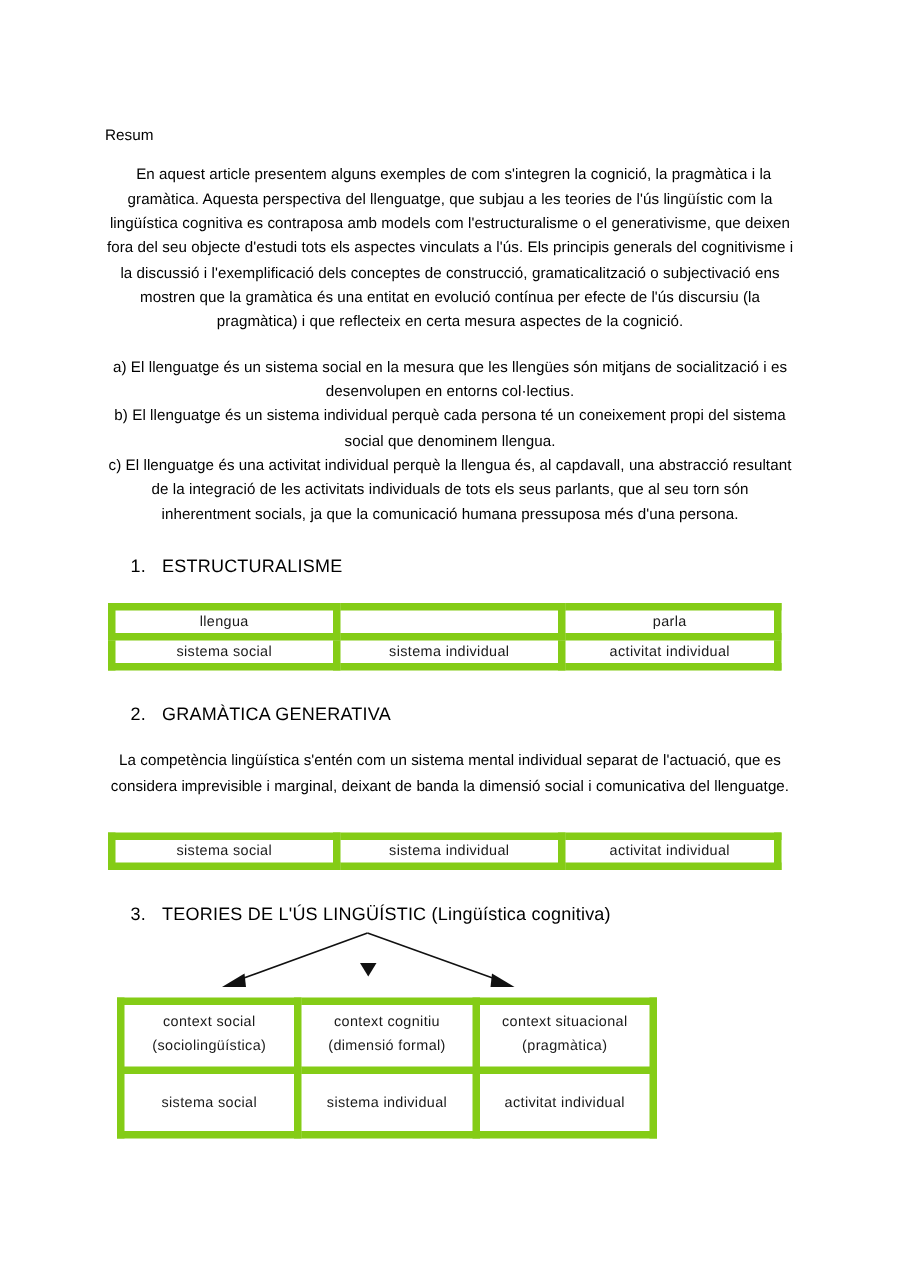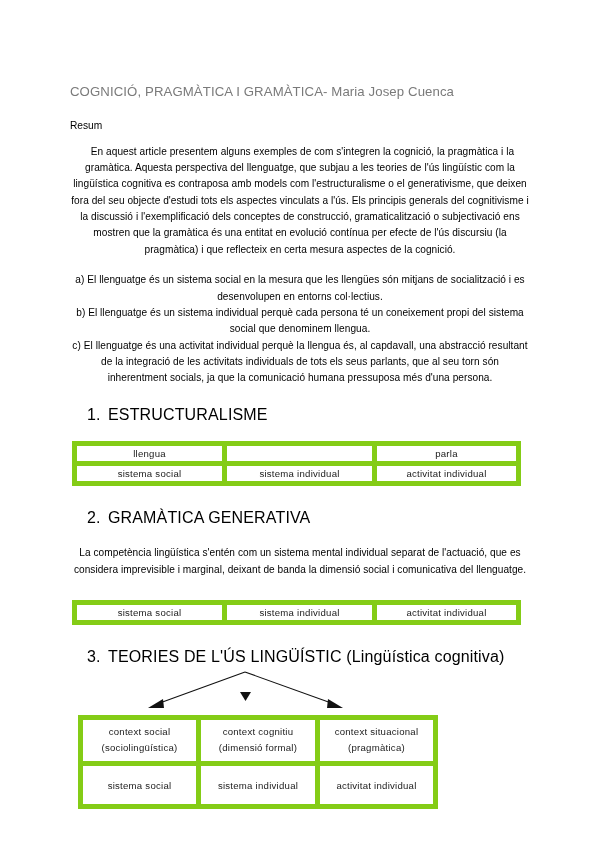--- a/index.html
+++ b/index.html
@@ -39,21 +39,21 @@
 
   
   .heading-bold {
     font-size: 10.2px;
     font-weight: normal;
     margin: 0 0 12px 0;
     line-height: 1.3;
   }
 
   .section-heading {
-    font-size: 16px;
+    font-size: 12px;
     font-weight: normal;
     margin: 0;
     padding-left: 17px;
     line-height: 1.3;
     letter-spacing: 0.15px;
   }
   .section-heading .num {
     display: inline-block;
     width: 21px;
   }
@@ -111,21 +111,20 @@
     height: 47px;
     margin-left: 8px;
   }
   .diagram svg { display: block; }
 </style>
 </head>
 <body>
 
 <div class="page">
 
-  <h1 class="doc-title">COGNICIÓ, PRAGMÀTICA I GRAMÀTICA- Maria Josep Cuenca</h1>
 
   <div class="heading-bold">Resum</div>
 
   <p class="para indent-first gap-14"> En aquest article presentem alguns exemples de com s'integren la cognició, la pragmàtica i la gramàtica. Aquesta perspectiva del llenguatge, que subjau a les teories de l'ús lingüístic com la lingüística cognitiva es contraposa amb models com l'estructuralisme o el generativisme, que deixen fora del seu objecte d'estudi tots els aspectes vinculats a l'ús. Els principis generals del cognitivisme i la discussió i l'exemplificació dels conceptes de construcció, gramaticalització o subjectivació ens mostren que la gramàtica és una entitat en evolució contínua per efecte de l'ús discursiu (la pragmàtica) i que reflecteix en certa mesura aspectes de la cognició.</p>
 
   <p class="para">a) El llenguatge és un sistema social en la mesura que les llengües són mitjans de socialització i es desenvolupen en entorns col·lectius.</p>
   <p class="para">b) El llenguatge és un sistema individual perquè cada persona té un coneixement propi del sistema social que denominem llengua.</p>
   <p class="para gap-18">c) El llenguatge és una activitat individual perquè la llengua és, al capdavall, una abstracció resultant de la integració de les activitats individuals de tots els seus parlants, que al seu torn són inherentment socials, ja que la comunicació humana pressuposa més d'una persona.</p>
 
   <div class="section-heading gap-16">

